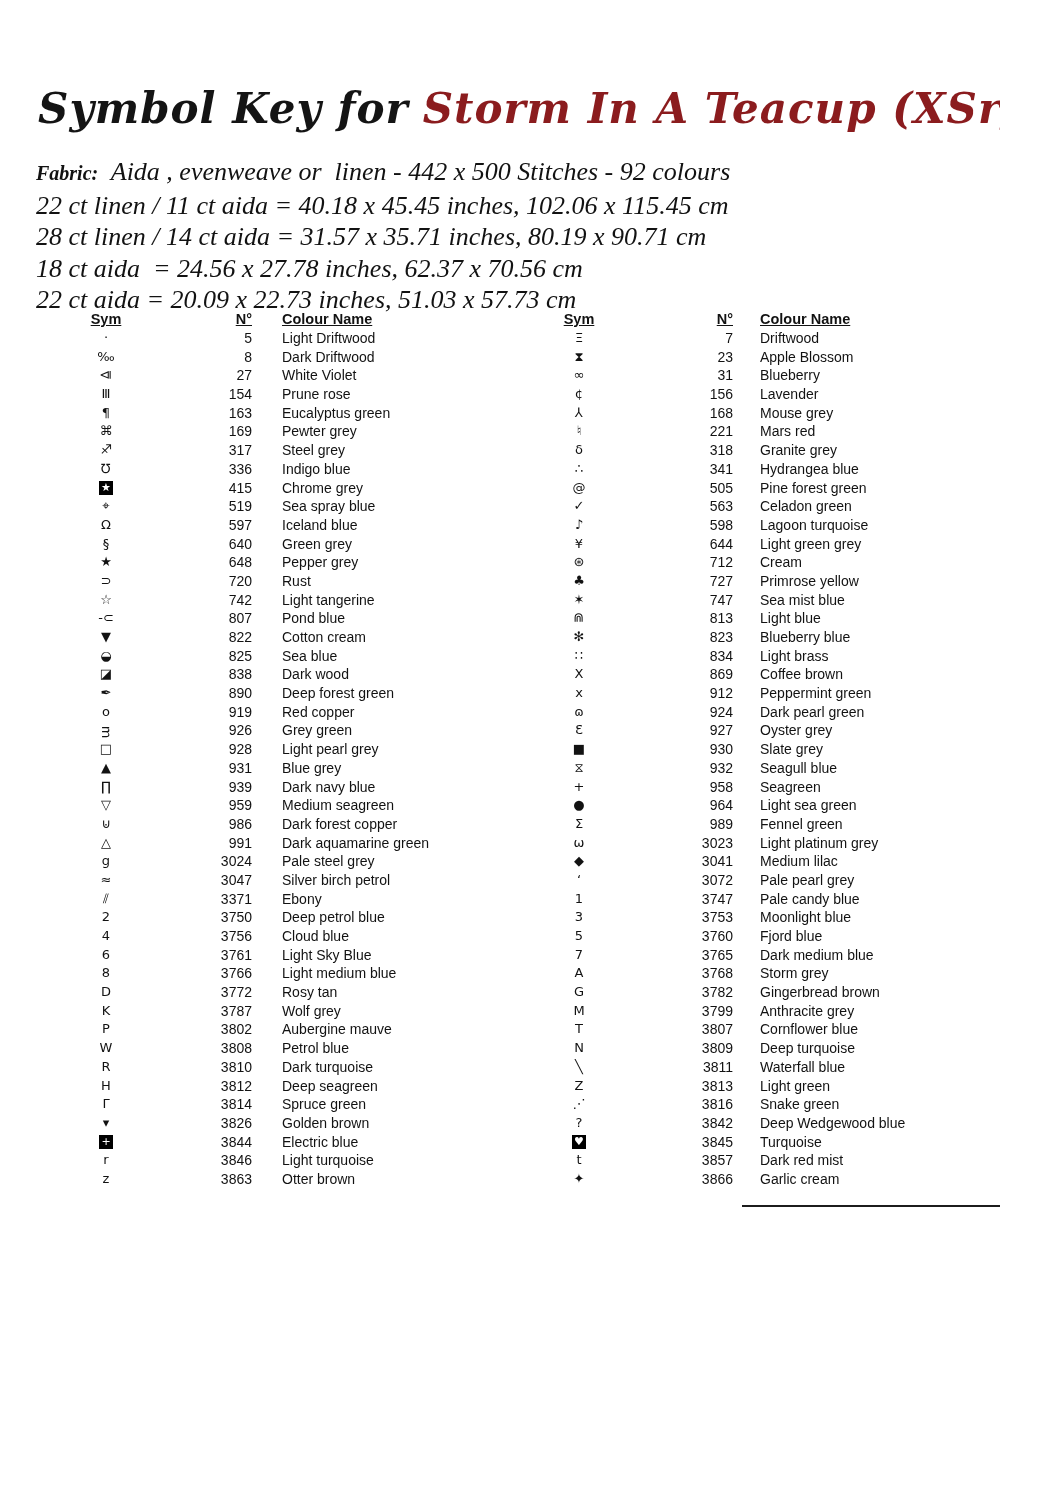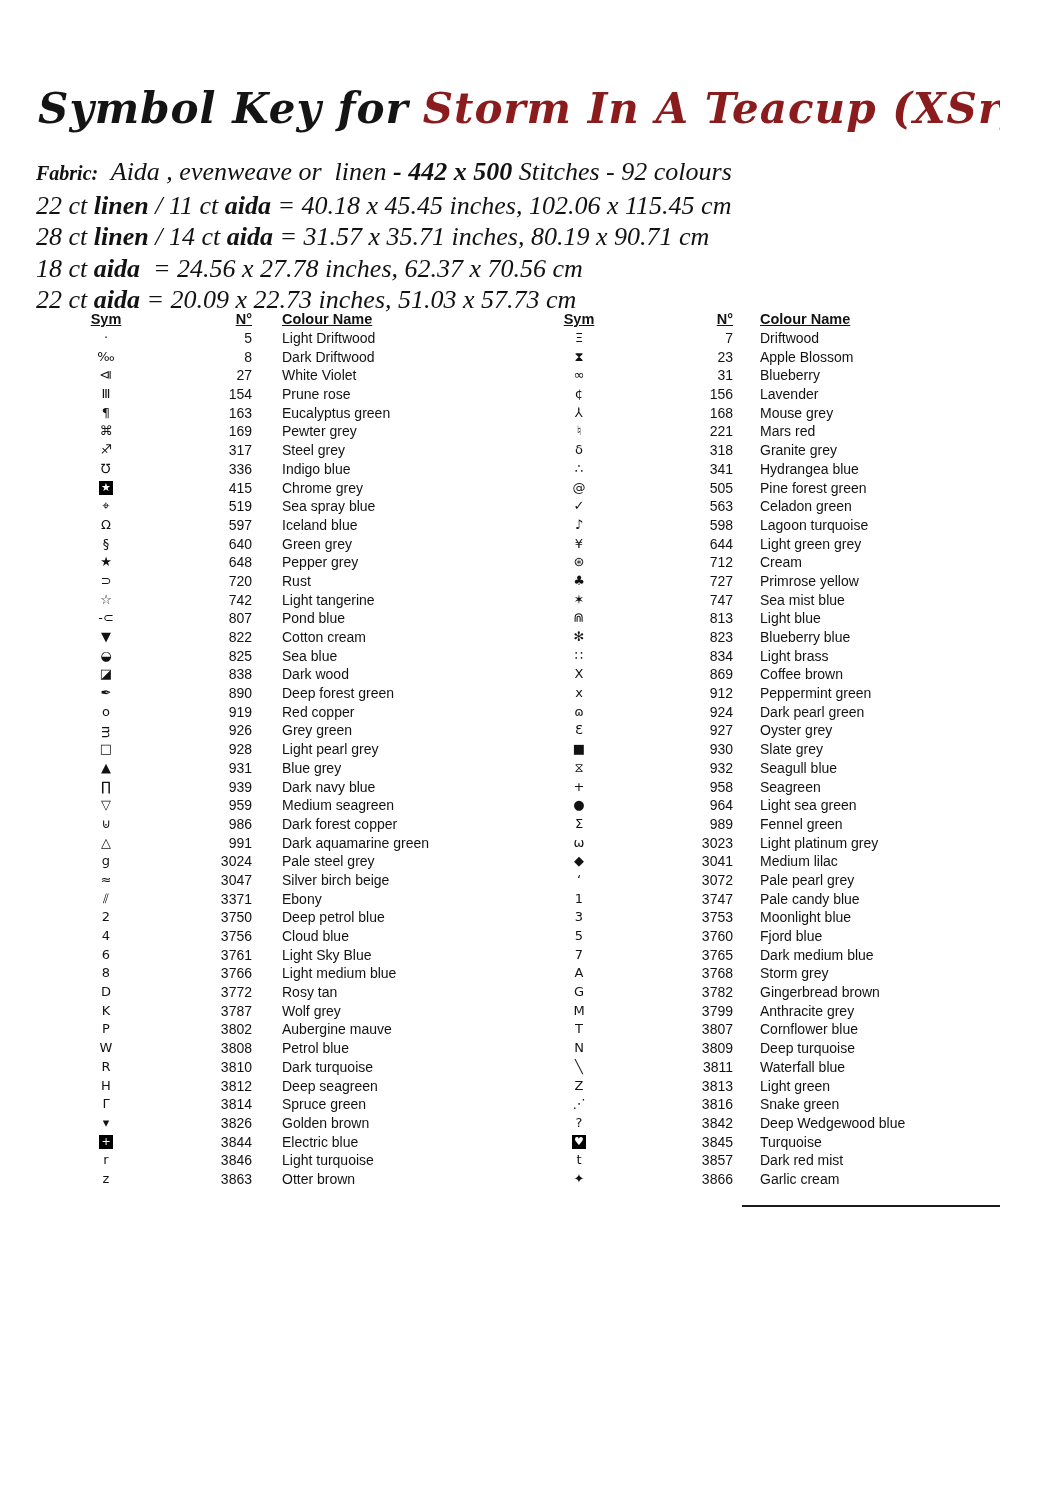--- a/index.html
+++ b/index.html
@@ -10,21 +10,21 @@
   #title{position:absolute;top:84px;left:0;width:1060px;text-align:center;
          font-family:"DejaVu Serif",serif;font-style:italic;font-weight:bold;
          font-size:42px;letter-spacing:1px;white-space:nowrap;}
   #title .pat{margin-left:14px;}
 
   
   #fabric{position:absolute;top:156px;left:36px;width:1000px;
           font-family:"Liberation Serif",serif;font-style:italic;
           font-size:26px;line-height:31.5px;white-space:pre;}
   .seg-label{font-weight:bold;font-size:20px;}
-  .seg-b{font-weight:bold;}
+  .seg-b{font-weight:normal;}
 
   
   .tcol{position:absolute;top:310px;}
   #tleft{left:60px;width:478px;}
   #tright{left:545px;width:462px;}
   .thead{display:flex;font-weight:bold;font-size:14.5px;height:19px;line-height:19px;align-items:center;}
   .thead span{text-decoration:underline;}
   .trow{display:flex;height:18.7px;line-height:18.7px;font-size:14px;}
   .c-sym{display:flex;align-items:center;justify-content:center;
          font-family:"DejaVu Sans",sans-serif;font-size:13px;}
@@ -204,21 +204,21 @@
           <span class="c-name">Dark aquamarine green</span>
         </div>
         <div class="trow">
           <span class="c-sym">g</span>
           <span class="c-num">3024</span>
           <span class="c-name">Pale steel grey</span>
         </div>
         <div class="trow">
           <span class="c-sym">≈</span>
           <span class="c-num">3047</span>
-          <span class="c-name">Silver birch beige</span>
+          <span class="c-name">Silver birch petrol</span>
         </div>
         <div class="trow">
           <span class="c-sym">⫽</span>
           <span class="c-num">3371</span>
           <span class="c-name">Ebony</span>
         </div>
         <div class="trow">
           <span class="c-sym">2</span>
           <span class="c-num">3750</span>
           <span class="c-name">Deep petrol blue</span>

